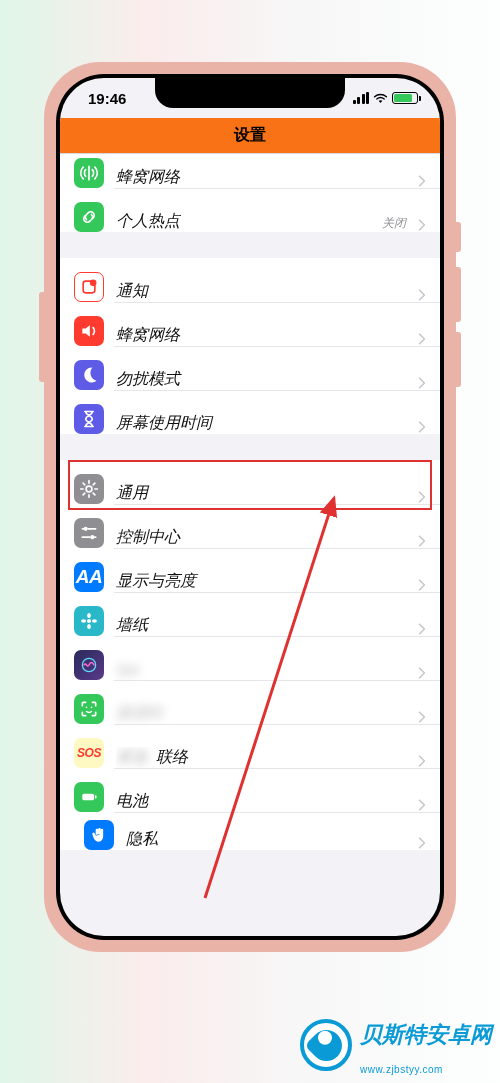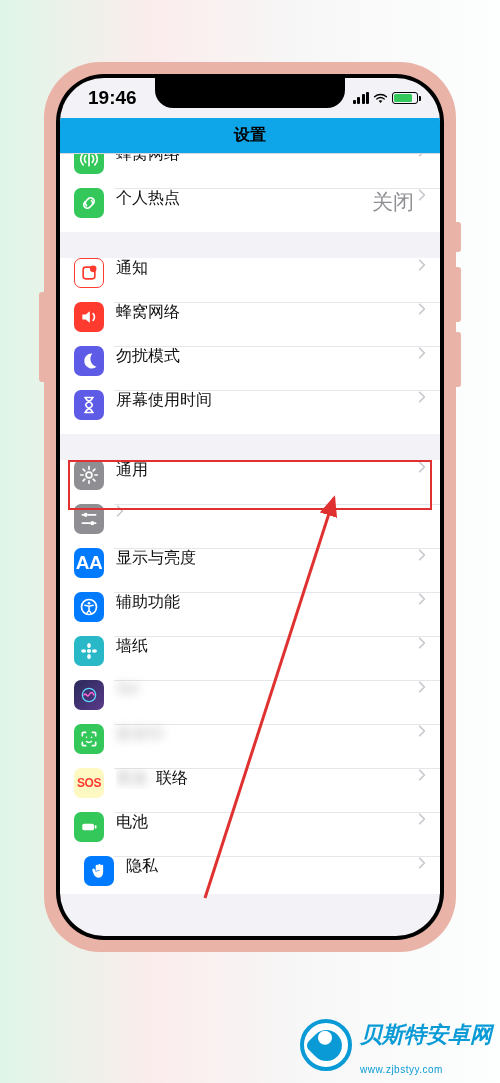--- a/index.html
+++ b/index.html
@@ -22,57 +22,57 @@
   .side-btn.vu { right:-5px; top:205px; width:5px; height:55px; border-radius:0 3px 3px 0;}
   .side-btn.vd { right:-5px; top:270px; width:5px; height:55px; border-radius:0 3px 3px 0;}
   .side-btn.pwr { left:-5px; top:230px; width:5px; height:90px; border-radius:3px 0 0 3px;}
   .notch {
     position:absolute; top:0; left:50%; transform:translateX(-50%);
     width:190px; height:30px; background:#000; border-radius:0 0 18px 18px; z-index:5;
   }
   .status-bar {
     position:absolute; top:0; left:0; right:0; height:40px;
     display:flex; justify-content:space-between; align-items:center;
-    padding:0 22px 0 28px; font-weight:600; font-size:19px; z-index:4;
+    padding:0 22px 0 28px; font-weight:600; font-size:15px; z-index:4;
   }
   .status-right { display:flex; align-items:center; gap:4px; }
   .sig-bars { display:flex; align-items:flex-end; gap:1.5px; height:12px; }
   .sig-bars span { width:3px; background:#000; border-radius:1px; }
   .sig-bars span:nth-child(1){height:4px;} .sig-bars span:nth-child(2){height:7px;}
   .sig-bars span:nth-child(3){height:10px;} .sig-bars span:nth-child(4){height:12px;}
   .wifi-icon { width:15px; height:12px; }
   .battery { width:26px; height:12px; border:1.5px solid #000; border-radius:3px; position:relative; }
   .battery:after { content:""; position:absolute; right:-4px; top:3px; width:2px; height:5px; background:#000; border-radius:0 1px 1px 0;}
   .battery .fill { position:absolute; left:1px; top:1px; bottom:1px; width:75%; background:#34c759; border-radius:1.5px;}
   .nav-title {
     position:absolute; top:40px; left:0; right:0; height:36px;
     display:flex; align-items:center; justify-content:center;
-    font-size:16px; font-weight:600; background:#0ea5e9;
+    font-size:16px; font-weight:600; background:#f97316;
     border-bottom:1px solid #d8d8dc;
     text-align:center;
   }
   .content { position:absolute; top:76px; left:0; right:0; bottom:0; overflow:hidden; }
   .group { background:#fff; margin-top:0; }
   .group + .group, .gap { margin-top:26px; }
   .row {
-    display:flex; align-items:flex-start; height:44px;
-    padding:0 14px 0 14px; position:relative;
+    display:flex; align-items:flex-end; height:44px;
+    padding:0 14px 0 14px; position:relative;font-style:italic;
   }
   .row + .row:before {
     content:""; position:absolute; left:54px; right:0; top:0; height:1px;
     background:#e5e5ea;
   }
   .row .icon {
     width:30px; height:30px; border-radius:7px;
     display:flex; align-items:center; justify-content:center;
     margin-right:12px; flex-shrink:0;
   }
   .row .icon svg { width:20px; height:20px; }
   .row .label { font-size:16px; color:#111; flex:1; white-space:nowrap; overflow:hidden; text-overflow:ellipsis;}
-  .row .value { font-size:21px; color:#8e8e93; margin-right:4px; }
+  .row .value { font-size:12px; color:#8e8e93; margin-right:12px; }
   .row .chev { width:8px; height:14px; }
   .row .chev path { stroke:#c7c7cc; stroke-width:2; fill:none; stroke-linecap:round; stroke-linejoin:round;}
   .blurred { filter: blur(4px); color:#bbb !important; }
   .highlight-box {
     position:absolute; border:2px solid #e03131; pointer-events:none; z-index:20;
   }
   .arrow-svg { position:absolute; z-index:21; pointer-events:none; }
   .ic-antenna   { background:#34c759; }
   .ic-link      { background:#34c759; }
   .ic-notif-outline { background:#fff; border:1px solid #ff3b30; }
@@ -250,42 +250,30 @@
             </div>
             <div class="row">
               <div class="icon ic-control">
                 <svg viewBox="0 0 24 24">
                     <circle cx="8" cy="7" r="2.5" fill="#fff"></circle>
                     <path d="M4 7h2M11 7h9" stroke="#fff" stroke-width="2" stroke-linecap="round"></path>
                     <circle cx="16" cy="17" r="2.5" fill="#fff"></circle>
                     <path d="M4 17h9M19 17h1" stroke="#fff" stroke-width="2" stroke-linecap="round"></path>
                   </svg>
               </div>
+              <span class="label">控制中心</span>
               <svg class="chev" viewBox="0 0 10 16">
                   <path d="M2 2l6 6-6 6"></path>
                 </svg>
             </div>
             <div class="row">
               <div class="icon ic-display">
                 <span>AA</span>
               </div>
               <span class="label">显示与亮度</span>
-              <svg class="chev" viewBox="0 0 10 16">
-                  <path d="M2 2l6 6-6 6"></path>
-                </svg>
-            </div>
-            <div class="row">
-              <div class="icon ic-access">
-                <svg viewBox="0 0 24 24">
-                    <circle cx="12" cy="12" r="9" fill="none" stroke="#fff" stroke-width="2"></circle>
-                    <circle cx="12" cy="7.5" r="1.6" fill="#fff"></circle>
-                    <path d="M7 10l5 1 5-1M12 11v5l-3 4M12 16l3 4" stroke="#fff" stroke-width="1.8" fill="none" stroke-linecap="round"></path>
-                  </svg>
-              </div>
-              <span class="label">辅助功能</span>
               <svg class="chev" viewBox="0 0 10 16">
                   <path d="M2 2l6 6-6 6"></path>
                 </svg>
             </div>
             <div class="row">
               <div class="icon ic-wallpaper">
                 <svg viewBox="0 0 24 24">
                     <circle cx="12" cy="12" r="2.5" fill="#fff"></circle>
                     <g fill="#fff">
                       <ellipse cx="12" cy="5.5" rx="2.2" ry="3"></ellipse>

